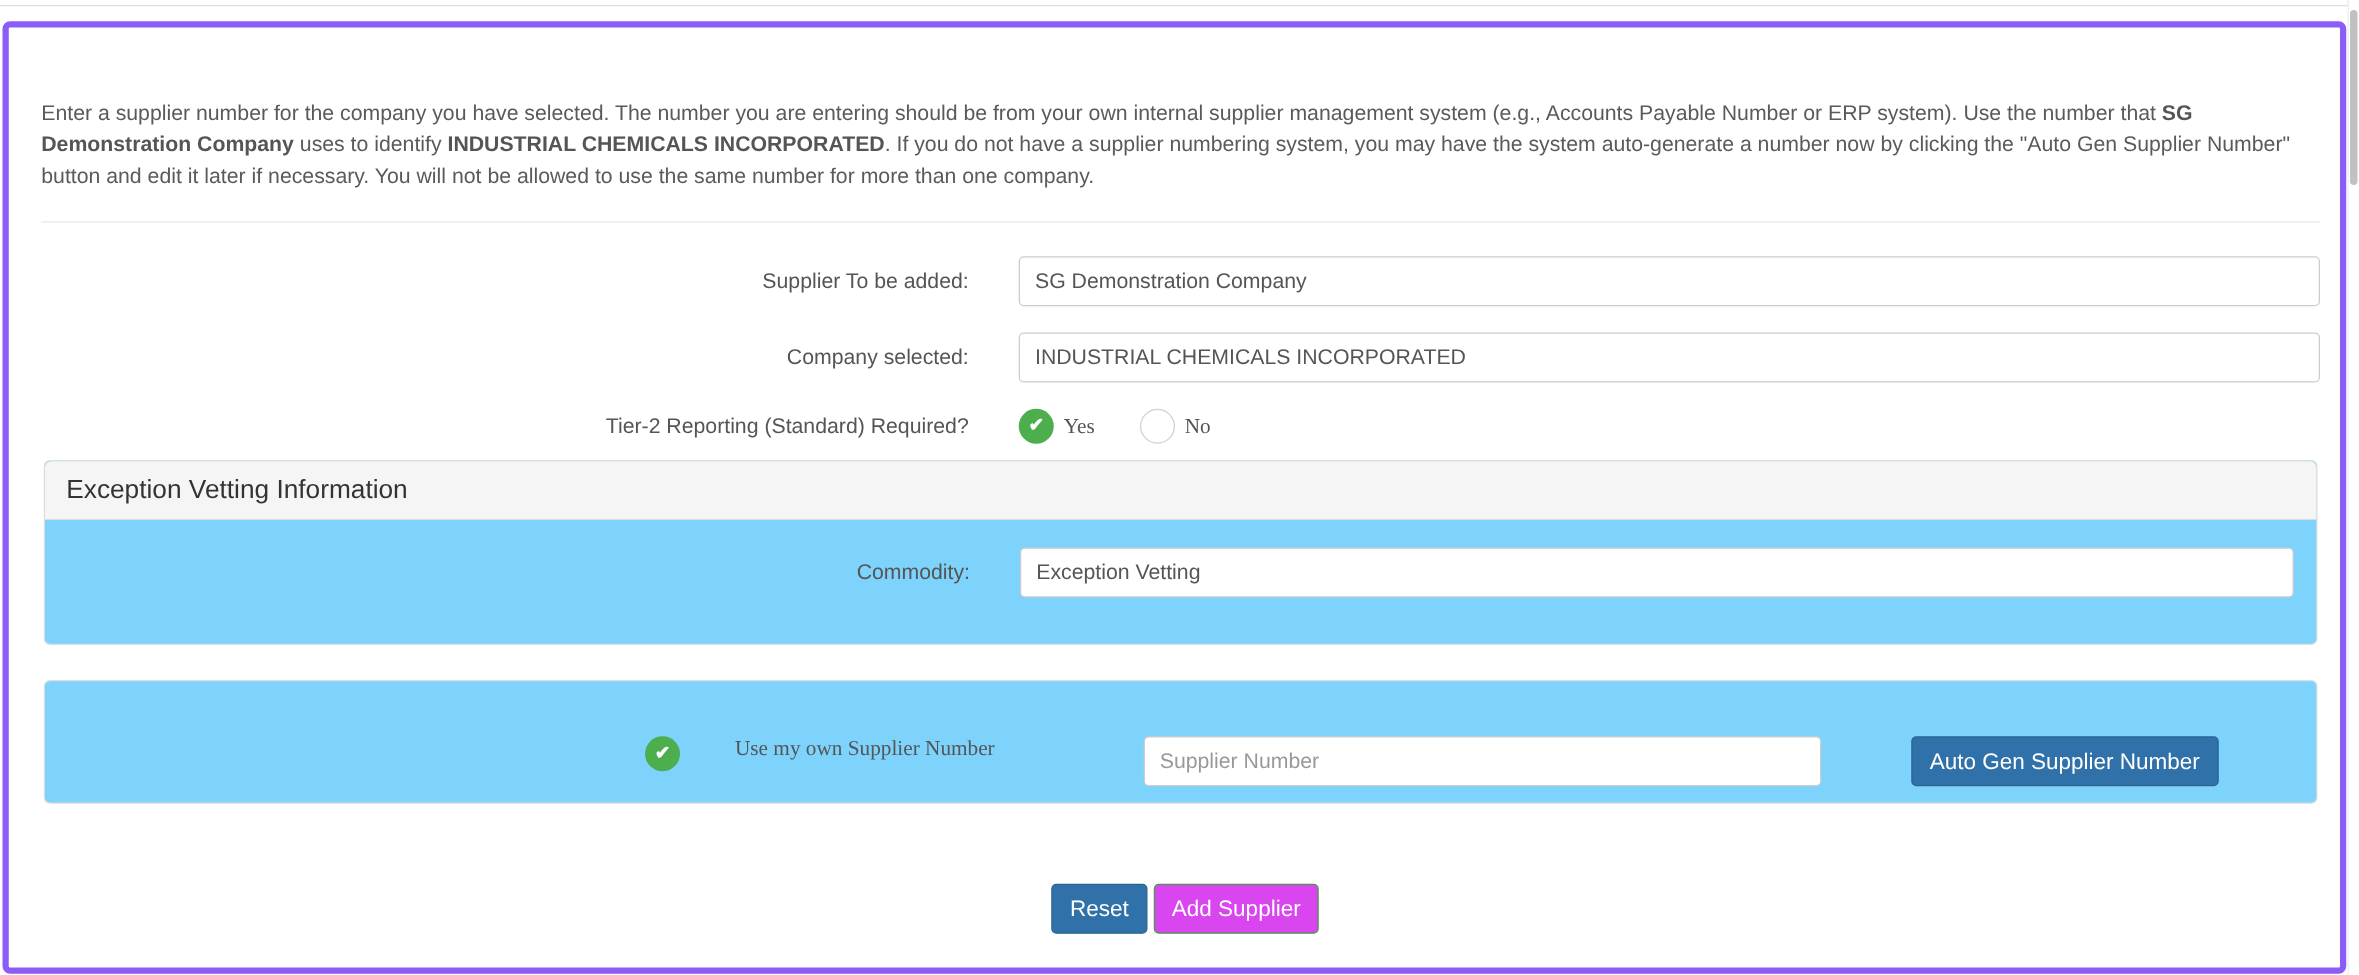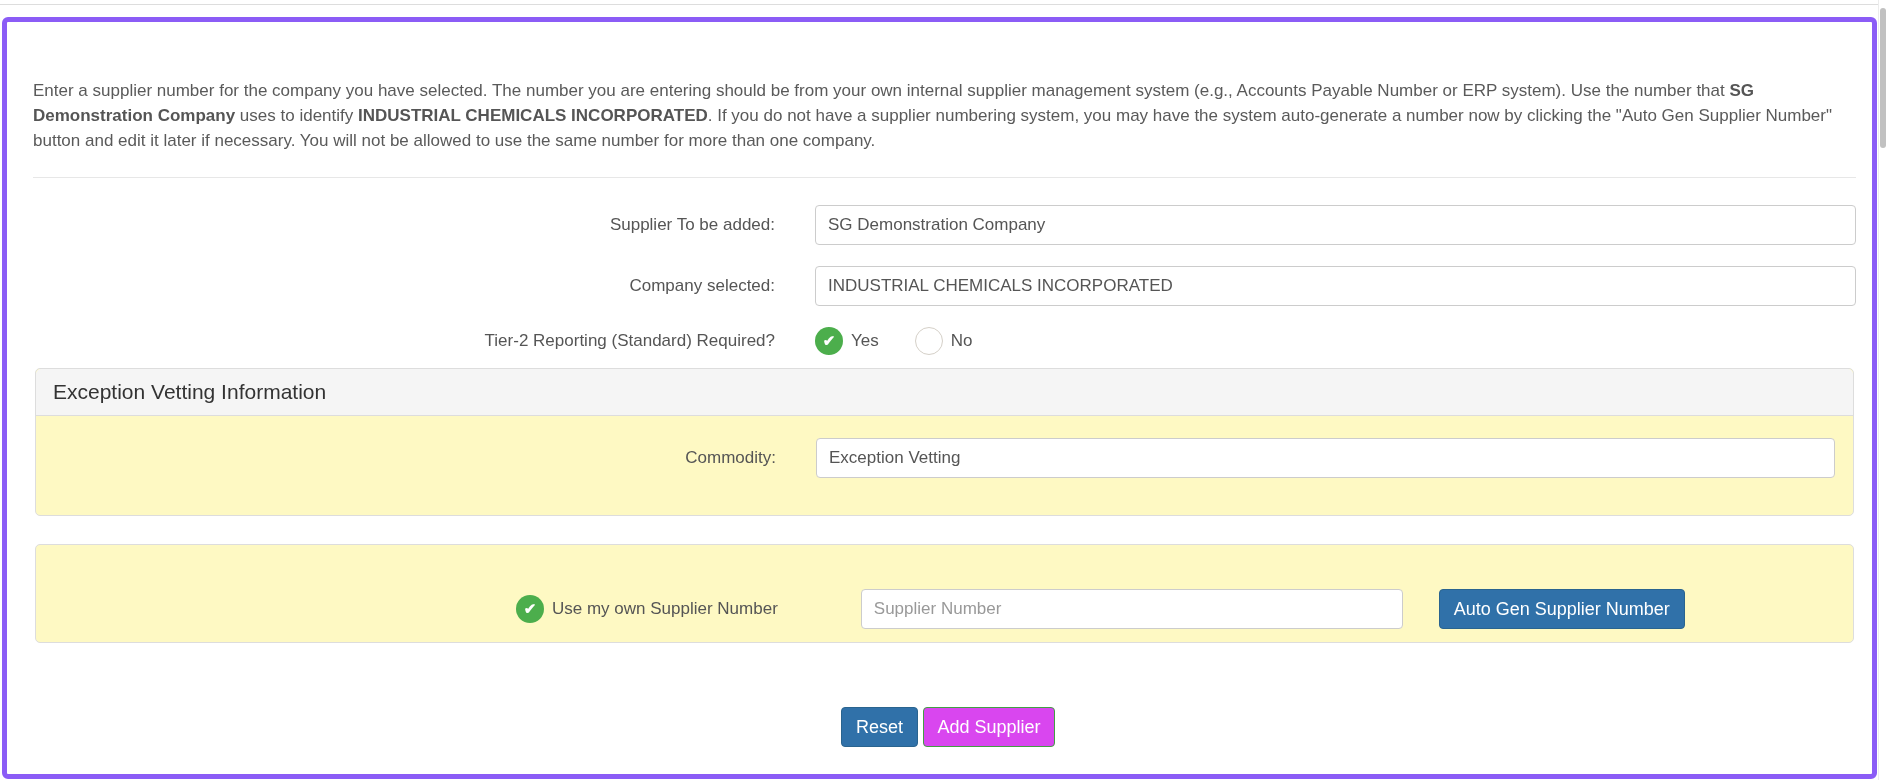--- a/index.html
+++ b/index.html
@@ -44,37 +44,37 @@
   input.text-input::placeholder { color: #999; opacity: 1; }
 
   .radio { width: 28px; height: 28px; border-radius: 50%; flex: 0 0 28px; position: relative; }
   .radio.checked { background: #4cae4c; }
   .radio.checked::after {
     content: "\2714";
     position: absolute; left: 0; top: 0; width: 28px; height: 28px;
     color: #fff; font-size: 15px; line-height: 28px; text-align: center; font-weight: bold;
   }
   .radio.unchecked { background: #fff; border: 1px solid #d5d0c8; }
-  .radio-label { margin-left: 8px; color: #555; }
+  .radio-label { margin-left: 8px; color: #555; font-family: Liberation Serif, serif; }
   .radio-gap { width: 36px; flex: 0 0 36px; }
 
-  .section-panel { border: 1px solid #ddd; border-radius: 5px; margin: 0 2px; background: #fef9c3; }
+  .section-panel { border: 1px solid #ddd; border-radius: 5px; margin: 0 2px; background: #7dd3fc; }
   .section-header {
     background: #f5f5f5; border-bottom: 1px solid #ddd;
     border-radius: 5px 5px 0 0;
     padding: 10px 17px; font-size: 21px; color: #333; line-height: 26px;
   }
   .section-body { padding: 22px 0 37px 0; }
   .panel-row { display: flex; align-items: center; padding-right: 18px; }
   .panel-label { flex: 0 0 740px; text-align: right; color: #555; }
   .panel-field { flex: 1; margin-left: 40px; }
 
   .corp-panel { margin-top: 28px; padding: 21px 0 13px 0; }
   .corp-title { padding: 0 18px; line-height: 19px; color: #555; }
-  .corp-row { display: flex; align-items: center; margin-top: 23px; padding: 0 18px; }
+  .corp-row { display: flex; align-items: flex-start; margin-top: 23px; padding: 0 18px; gap: 36px; }
   .corp-radio-offset { margin-left: 462px; }
   .corp-row .text-input { width: 542px; margin-left: 83px; }
 
   .btn {
     height: 40px; border-radius: 4px; border: 1px solid rgba(0,0,0,0.12);
     color: #fff; font-size: 18px; font-family: "Liberation Sans", sans-serif;
     cursor: pointer; text-align: center;
   }
   .btn-blue { background: #3071a9; border-color: #2a648f; }
   .btn-green { background: #d946ef; border-color: #449d44; }

